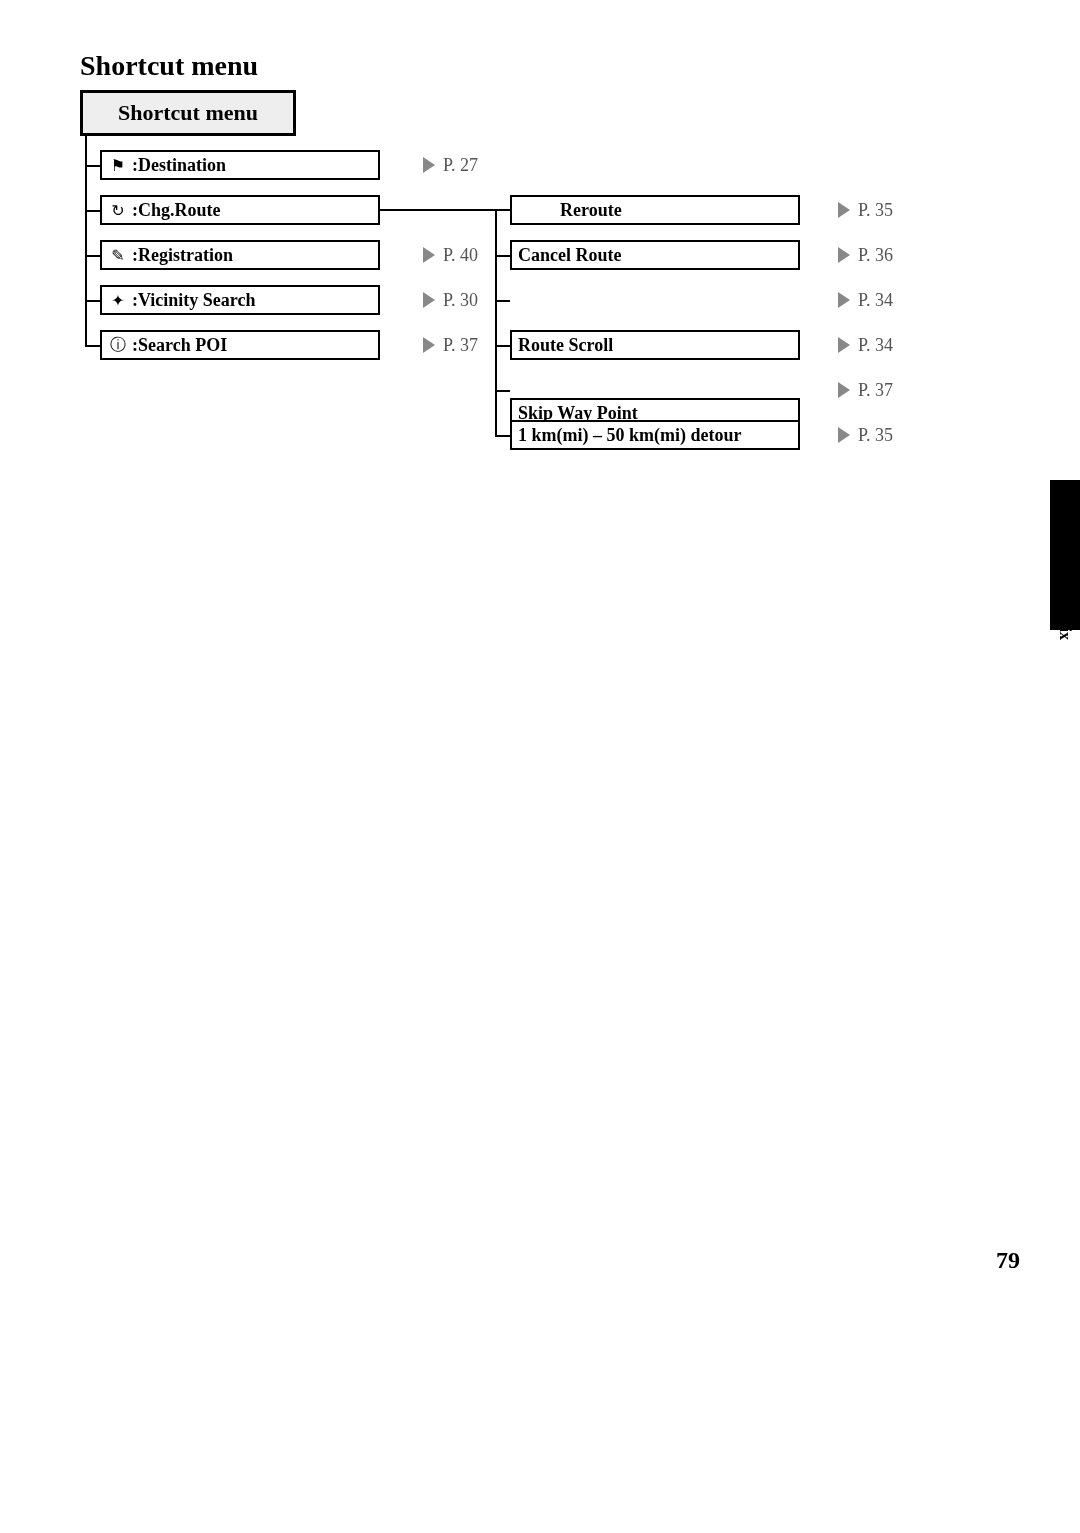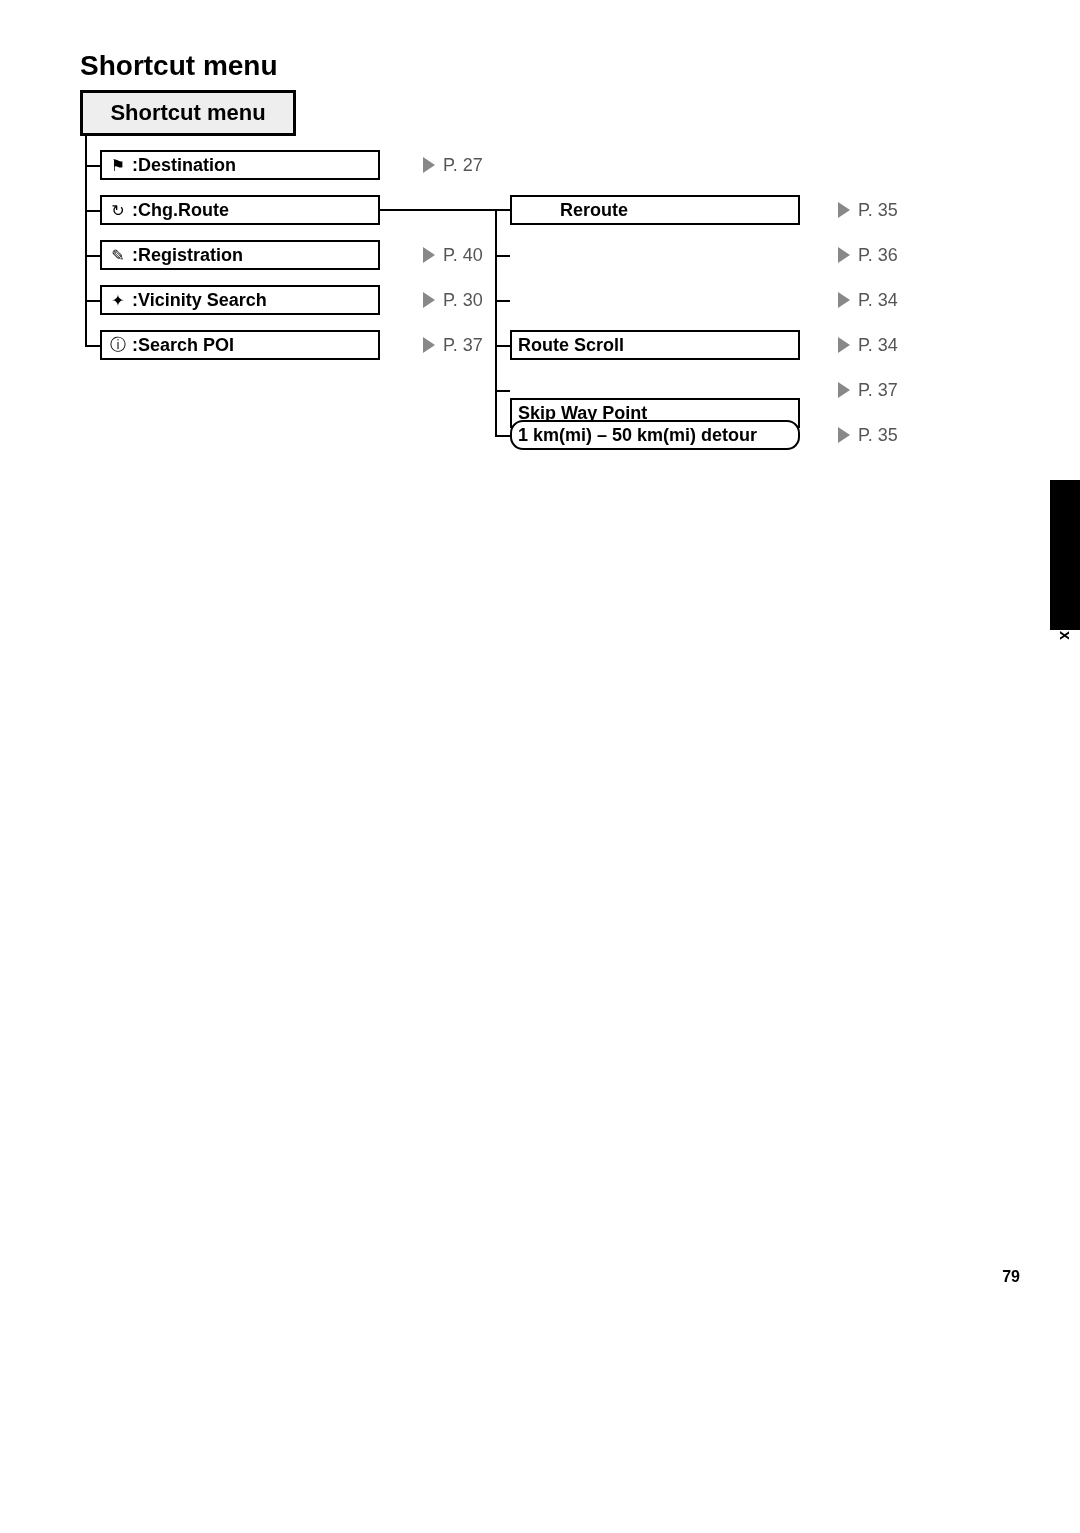--- a/index.html
+++ b/index.html
@@ -9,20 +9,21 @@
     font-family: Arial, Helvetica, sans-serif;
     color: #000;
     width: 1080px;
     height: 1533px;
     position: relative;
   }
   .page {
     position: relative;
     width: 1080px;
     height: 1326px;
+    font-family: Liberation Serif, serif;
   }
   .title {
     position: absolute;
     left: 80px;
     top: 50px;
     font-size: 28px;
     font-weight: bold;
   }
   .root-box {
     position: absolute;
@@ -101,22 +102,22 @@
     right: 6px;
     top: 640px;
     font-size: 16px;
     font-weight: bold;
     transform: rotate(90deg);
     transform-origin: right top;
   }
   .page-number {
     position: absolute;
     right: 60px;
-    bottom: 40px;
-    font-size: 16px;
+    bottom: 52px;
+    font-size: 24px;
     font-weight: bold;
   }
 </style>
 </head>
 <body>
 
 <div class="page">
 
   <div class="title">Shortcut menu</div>
 
@@ -179,20 +180,23 @@
   <div class="hline" style="left:495px; top:209px; height:2px; width:15px;"></div>
   <div class="item-box" style="left:510px; top:195px; width:290px;padding-left:48px;">
     <span>Reroute</span>
   </div>
   <div class="pageref" style="left:810px; top:195px;">
     <span class="tri"></span>
     <span>P. 35</span>
   </div>
 
   <div class="hline" style="left:495px; top:255px; height:2px; width:15px;"></div>
+  <div class="item-box" style="left:510px; top:240px; width:290px;">
+    <span>Cancel Route</span>
+  </div>
   <div class="pageref" style="left:810px; top:240px;">
     <span class="tri"></span>
     <span>P. 36</span>
   </div>
 
   <div class="hline" style="left:495px; top:300px; height:2px; width:15px;"></div>
   <div class="pageref" style="left:810px; top:285px;">
     <span class="tri"></span>
     <span>P. 34</span>
   </div>
@@ -209,21 +213,21 @@
   <div class="hline" style="left:495px; top:390px; height:2px; width:15px;"></div>
   <div class="item-box" style="left:510px; top:375px; width:290px;margin-top:23px;">
     <span>Skip Way Point</span>
   </div>
   <div class="pageref" style="left:810px; top:375px;">
     <span class="tri"></span>
     <span>P. 37</span>
   </div>
 
   <div class="hline" style="left:495px; top:435px; height:2px; width:15px;"></div>
-  <div class="item-box" style="left:510px; top:420px; width:290px;border-radius:13px;">
+  <div class="item-box" style="left:510px; top:420px; width:290px;">
     <span>1 km(mi) – 50 km(mi) detour</span>
   </div>
   <div class="pageref" style="left:810px; top:420px;">
     <span class="tri"></span>
     <span>P. 35</span>
   </div>
 
   <div class="side-tab"></div>
   <div class="side-label">Appendix</div>
 

